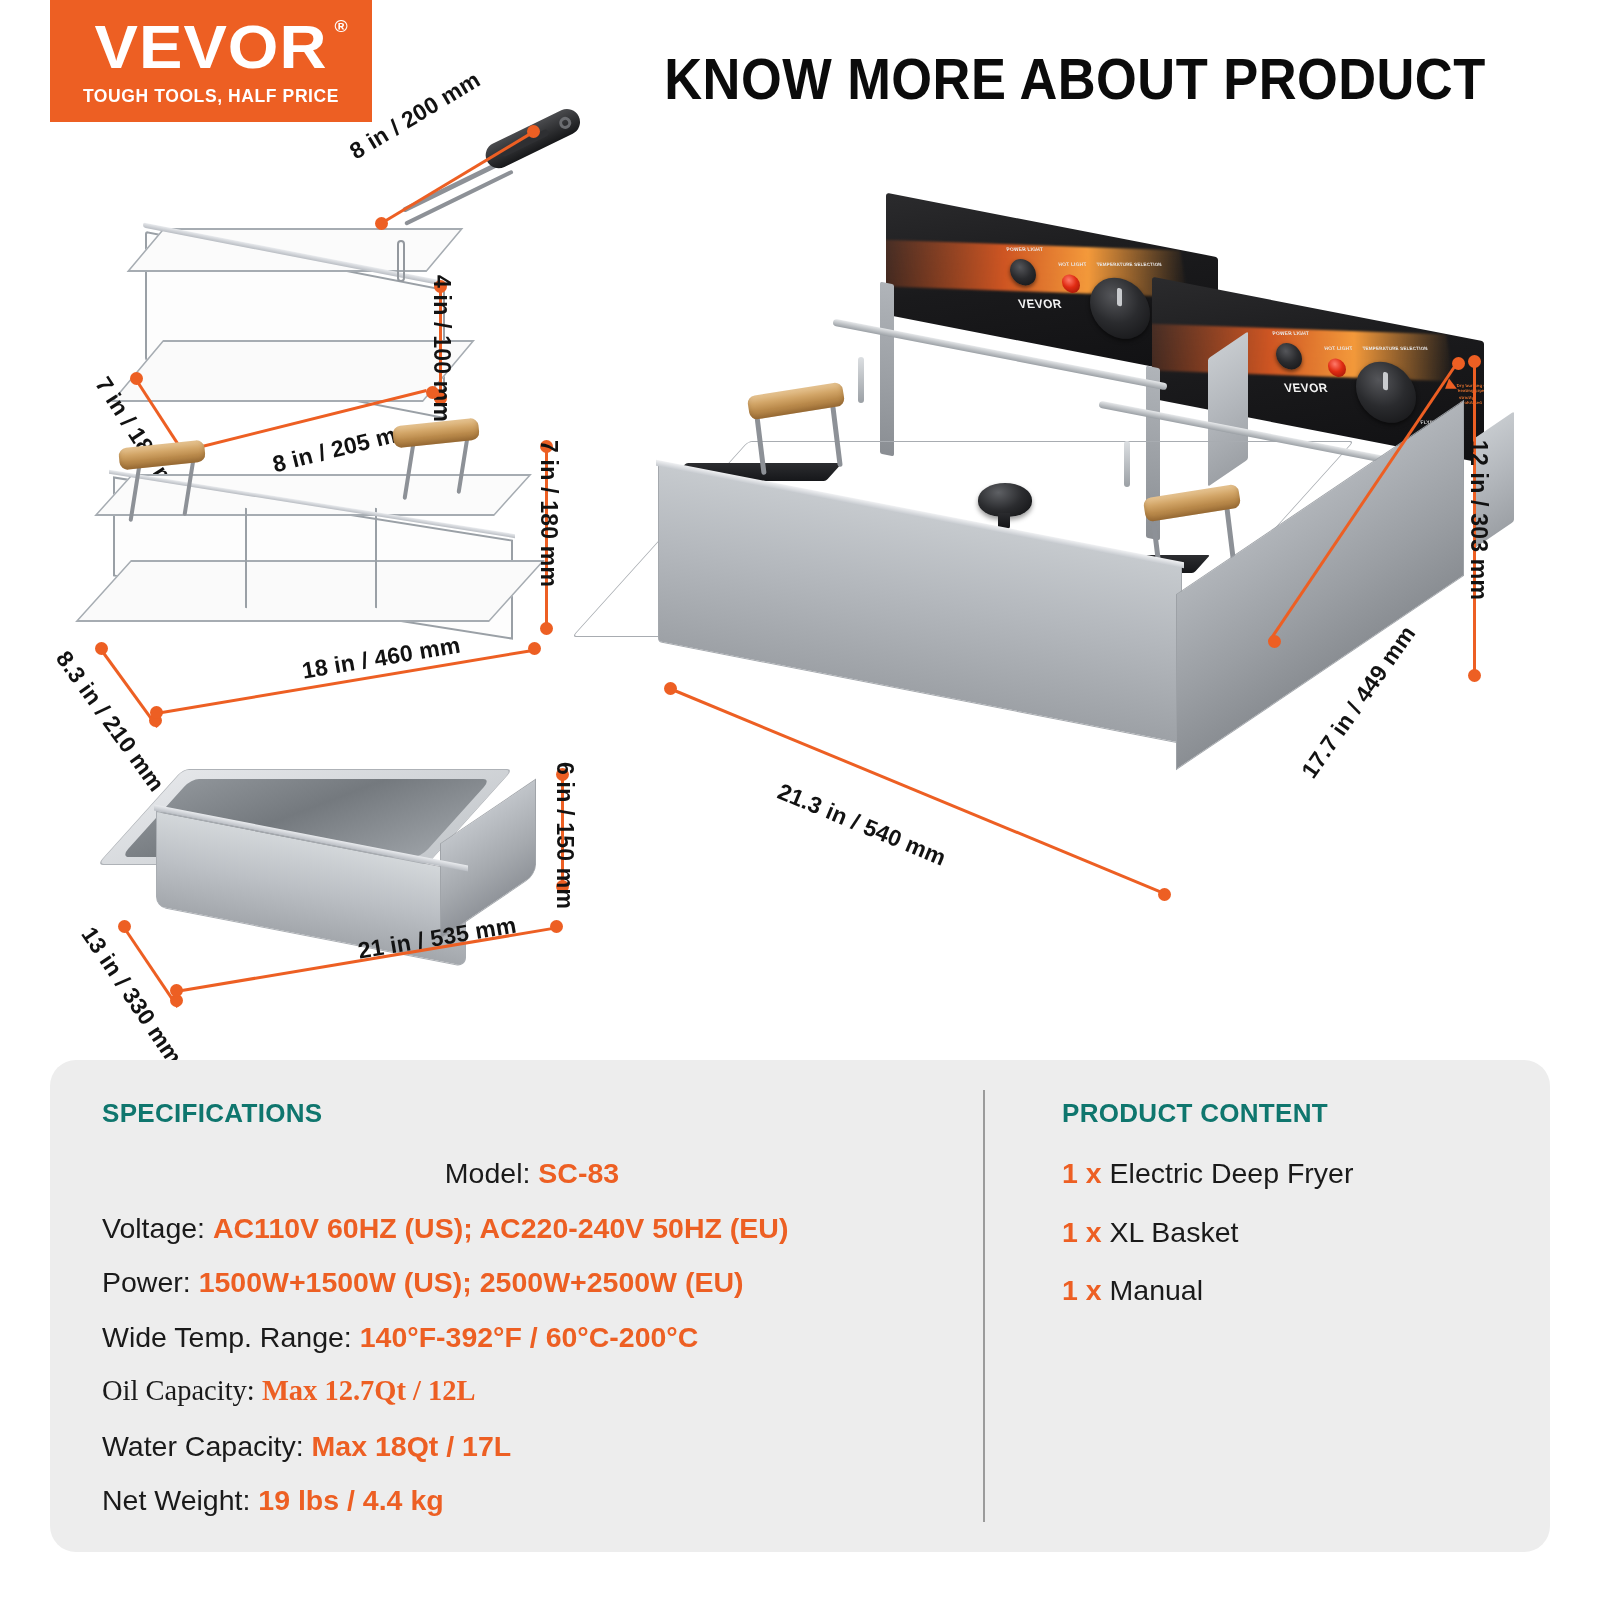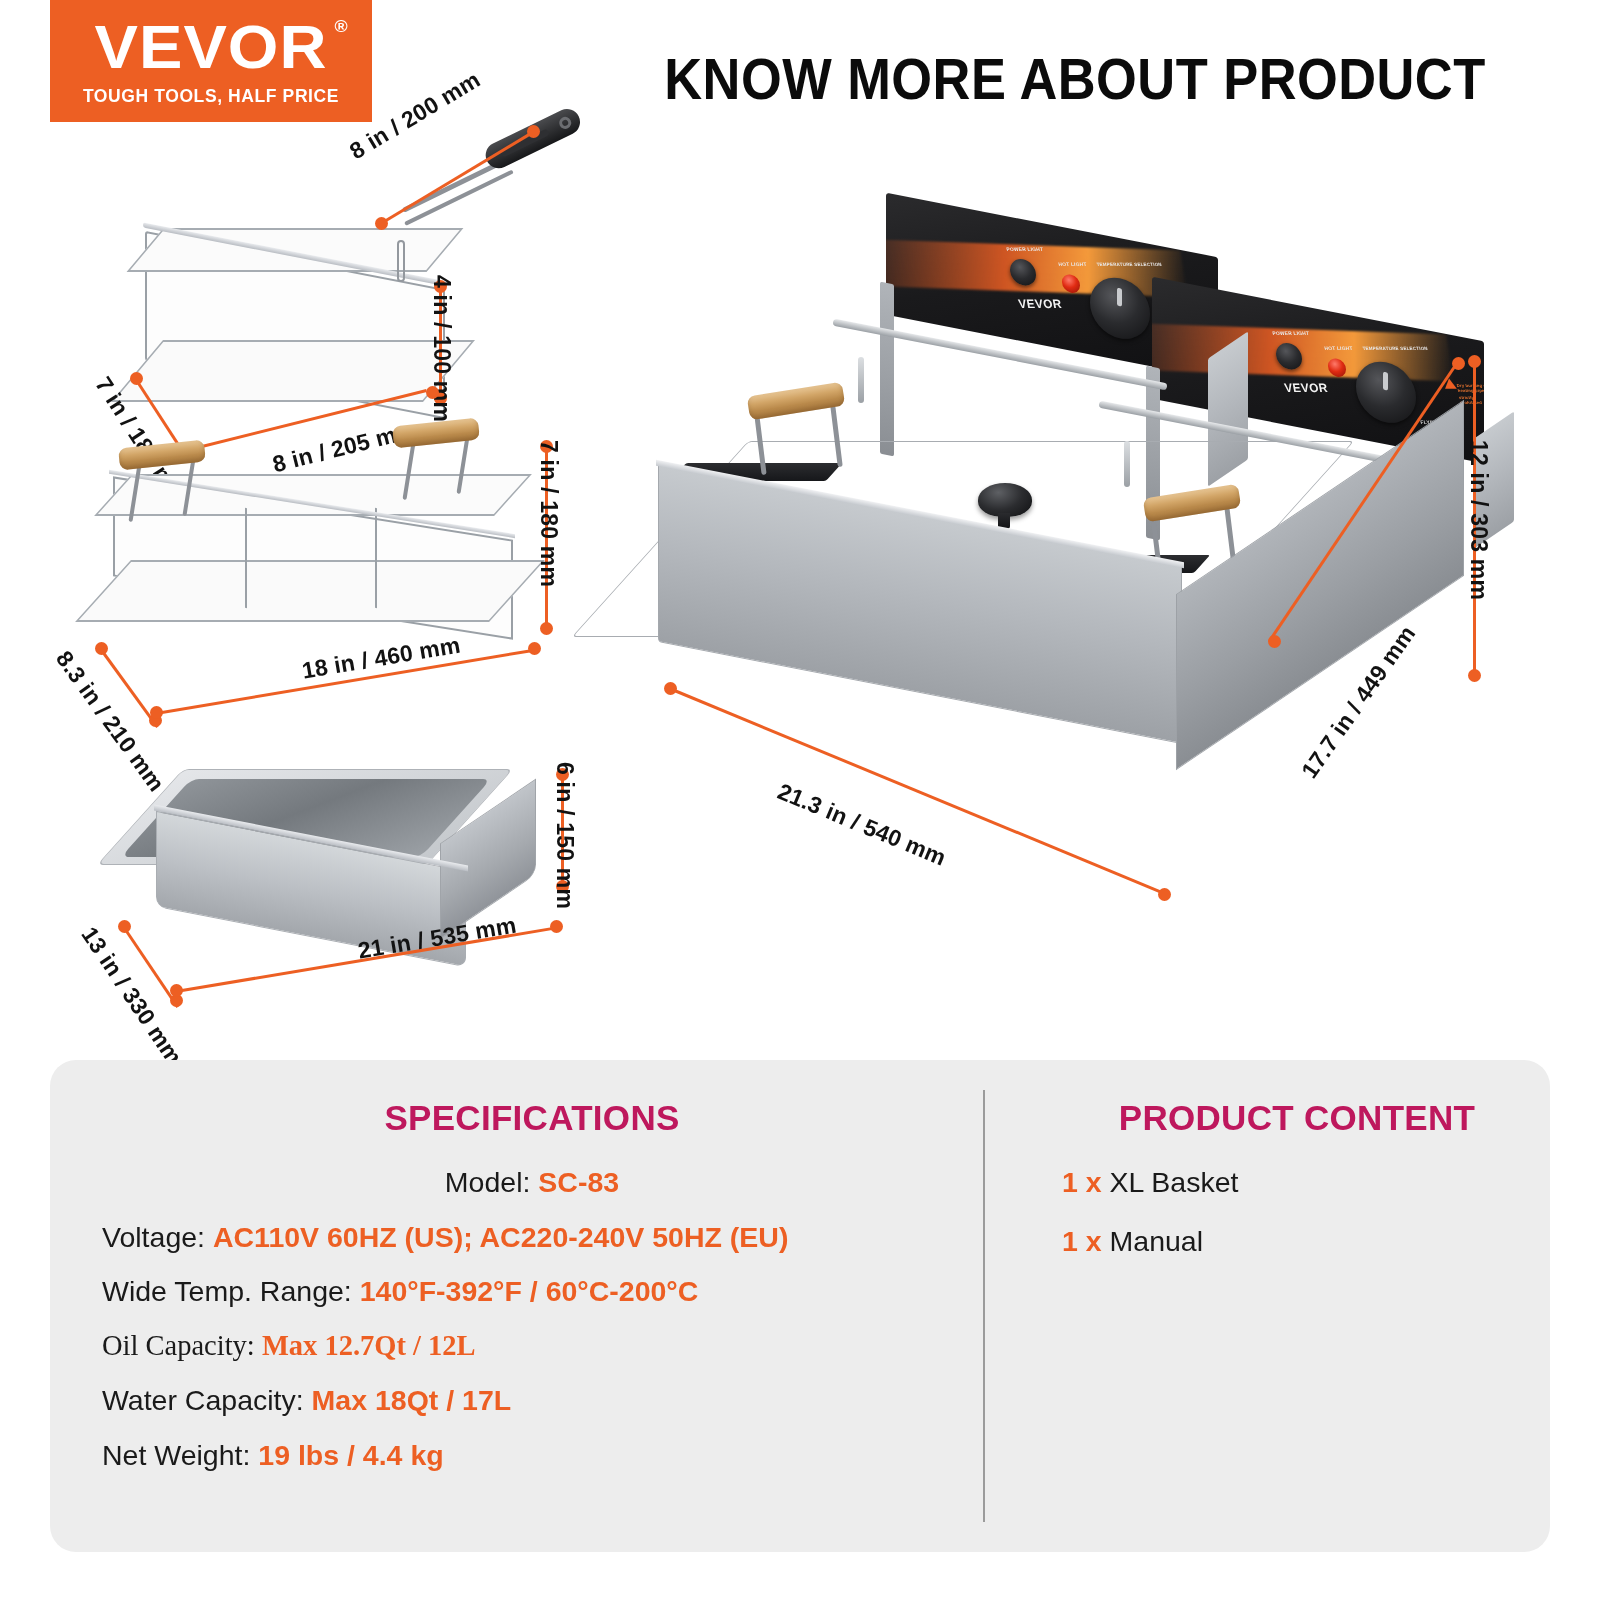--- a/index.html
+++ b/index.html
@@ -109,21 +109,21 @@
     letter-spacing:.2px; white-space:nowrap; font-family:"Liberation Sans", sans-serif;
   }
 
   
   .info-panel {
     position: absolute; left: 50px; top: 1060px; width: 1500px; height: 492px;
     background: #EDEDED; border-radius: 26px;
   }
   .col-title {
     font-family: "Liberation Sans", sans-serif;
-    font-weight: 700; font-size: 35px; color: #be185d; letter-spacing: .3px; text-align: center;
+    font-weight: 700; font-size: 26px; color: #0f766e; letter-spacing: .3px;
   }
   .spec-row {
     font-family: "Liberation Sans", sans-serif;
     font-size: 28.5px; color: #1a1a1a; white-space: nowrap; line-height: 1;
   }
   .spec-row b { color:#ED5F23; font-weight:700; }
   .pkg-row {
     font-family: "Liberation Sans", sans-serif;
     font-size: 28.5px; color: #1a1a1a; white-space: nowrap; line-height: 1;
   }
@@ -465,20 +465,24 @@
 
       <div class="spec-row" style="margin-top:30px;text-align:center;">
         <span>Model:</span>
         <b>SC-83</b>
       </div>
       <div class="spec-row" style="margin-top:26px;">
         <span>Voltage:</span>
         <b>AC110V 60HZ (US); AC220-240V 50HZ (EU)</b>
       </div>
       <div class="spec-row" style="margin-top:26px;">
+        <span>Power:</span>
+        <b>1500W+1500W (US); 2500W+2500W (EU)</b>
+      </div>
+      <div class="spec-row" style="margin-top:26px;">
         <span>Wide Temp. Range:</span>
         <b>140°F-392°F / 60°C-200°C</b>
       </div>
       <div class="spec-row" style="margin-top:26px;font-family:Liberation Serif, serif;">
         <span>Oil Capacity:</span>
         <b>Max 12.7Qt / 12L</b>
       </div>
       <div class="spec-row" style="margin-top:26px;">
         <span>Water Capacity:</span>
         <b>Max 18Qt / 17L</b>
@@ -487,20 +491,24 @@
         <span>Net Weight:</span>
         <b>19 lbs / 4.4 kg</b>
       </div>
     </div>
 
     <div style="position:absolute; left:1012px; top:38px; width:470px;">
       <div class="col-title">PRODUCT CONTENT</div>
 
       <div class="pkg-row" style="margin-top:30px;">
         <span class="qty">1 x</span>
+        <span>Electric Deep Fryer</span>
+      </div>
+      <div class="pkg-row" style="margin-top:30px;">
+        <span class="qty">1 x</span>
         <span>XL Basket</span>
       </div>
       <div class="pkg-row" style="margin-top:30px;">
         <span class="qty">1 x</span>
         <span>Manual</span>
       </div>
     </div>
 
   </div>
 

